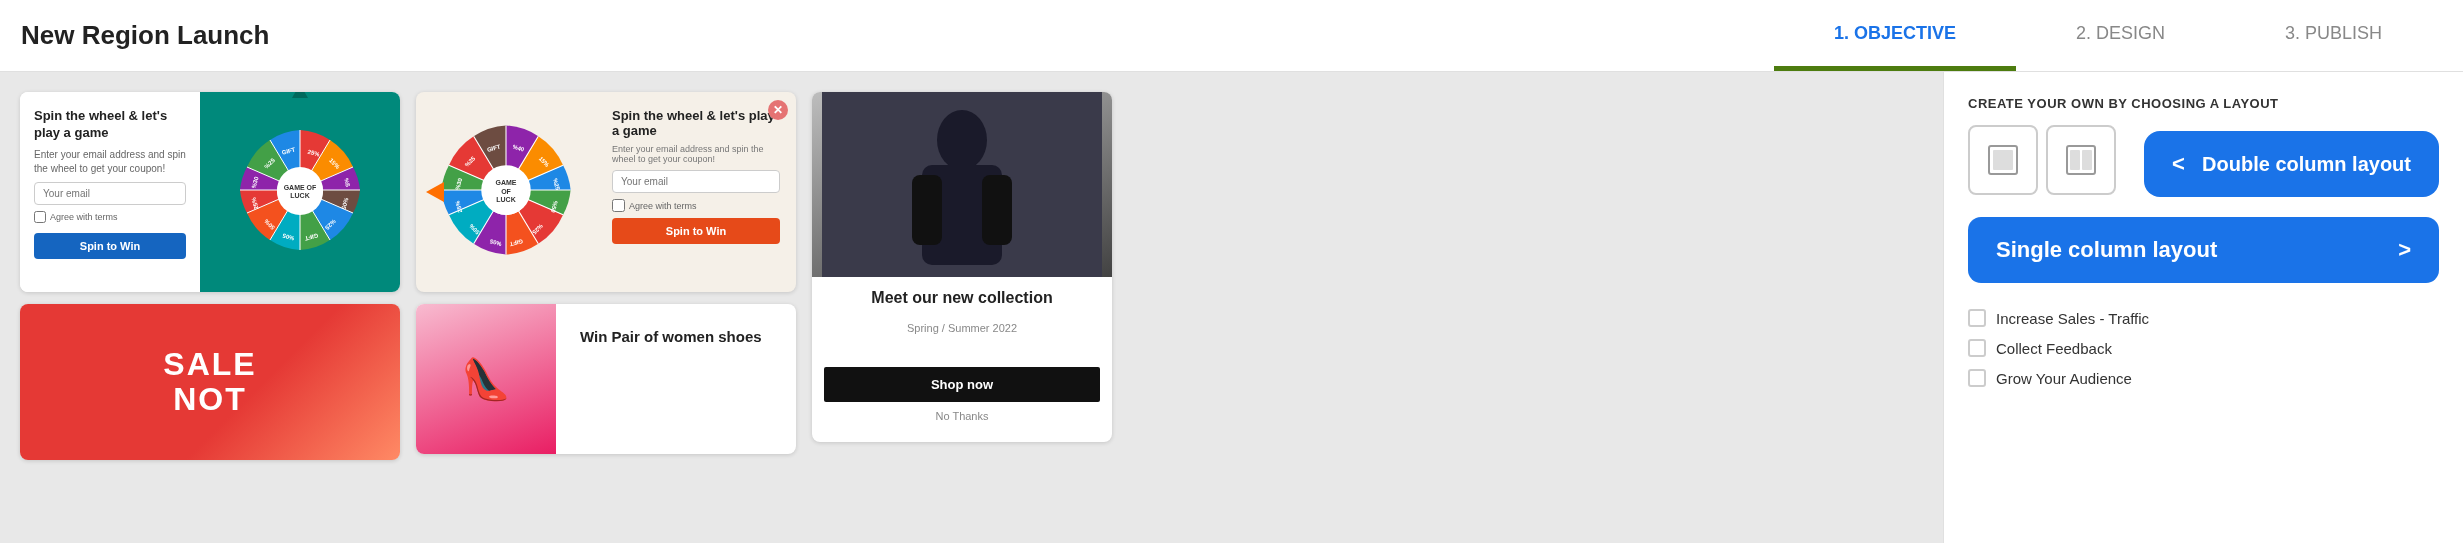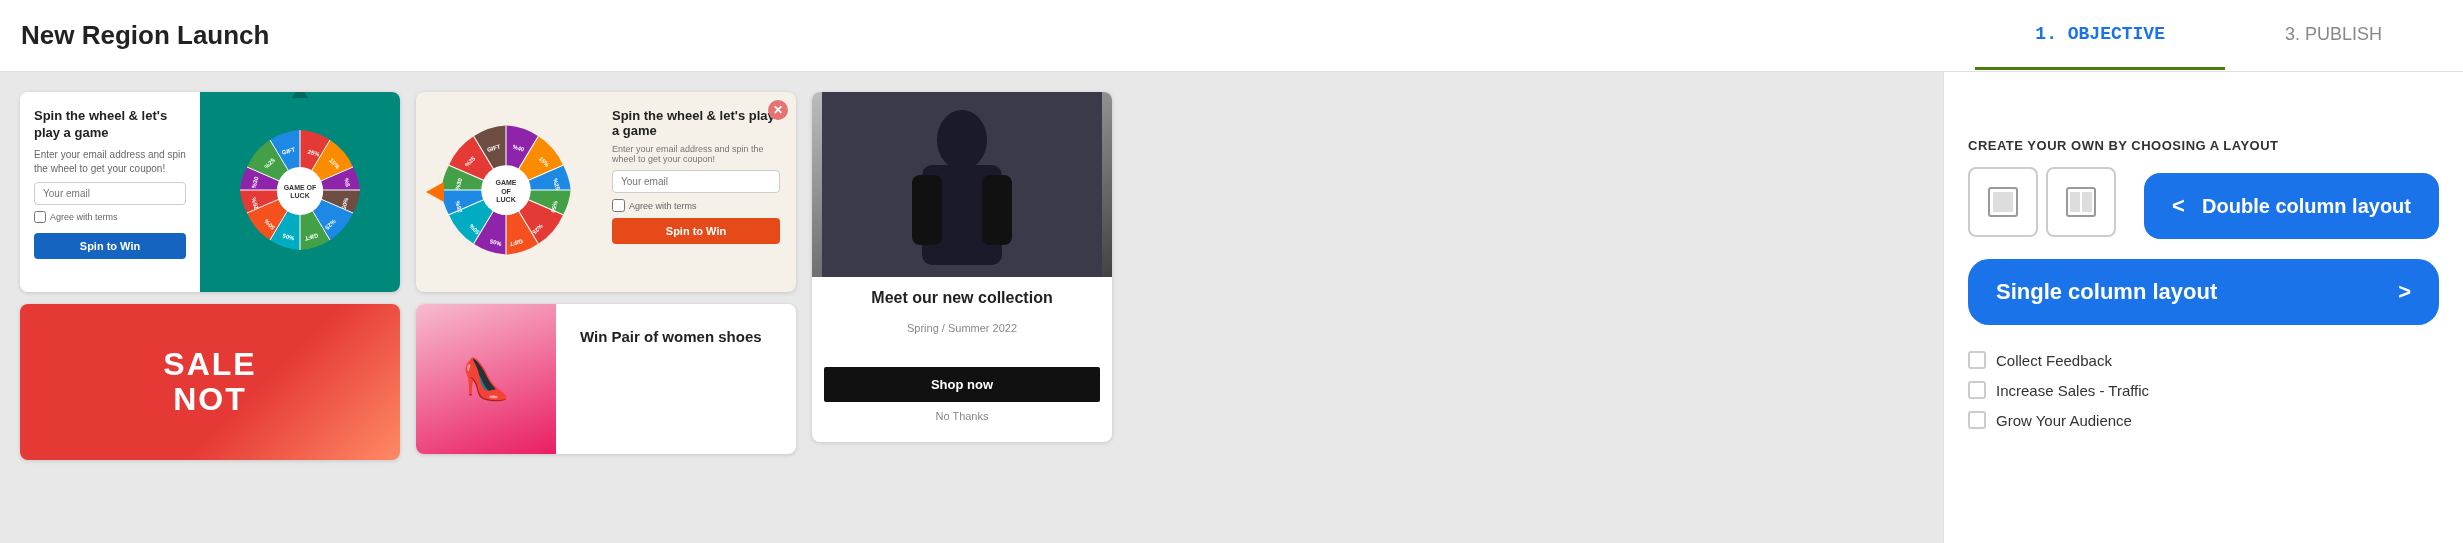--- a/index.html
+++ b/index.html
@@ -44,23 +44,22 @@
       padding: 22px 60px;
       font-size: 18px;
       font-weight: 500;
       cursor: pointer;
       border-bottom: 3px solid transparent;
       color: #888;
     }
 
     .tab.active {
       color: #1a73e8;
-      border-bottom: 3px solid #4d7c0f;
+      border-bottom: 5px solid #4d7c0f;
       font-weight: 600;
-      font-family: Liberation Mono, monospace;
     }
 
     
     .main {
       display: flex;
       flex: 1;
       overflow: hidden;
     }
 
     
@@ -378,21 +377,20 @@
       flex-shrink: 0;
     }
 
     .panel-section-title {
       font-size: 13px;
       font-weight: 700;
       color: #333;
       text-transform: uppercase;
       letter-spacing: 0.5px;
       margin-bottom: 12px;
-      margin-top: 42px;
     }
 
     .layout-btn {
       width: 70px;
       height: 70px;
       border: 2px solid #ccc;
       border-radius: 8px;
       display: flex;
       align-items: center;
       justify-content: center;
@@ -401,21 +399,21 @@
     }
 
     .layout-btn svg {
       width: 40px;
       height: 40px;
     }
 
     .single-col-layout-card {
       flex: 1;
       background: #1a73e8;
-      border-radius: 21px;
+      border-radius: 13px;
       padding: 20px 28px;
       display: flex;
       align-items: center;
       justify-content: space-between;
       cursor: pointer;
       text-align: right;
     }
 
     .double-col-layout-card {
       background: #1a73e8;
@@ -518,20 +516,21 @@
   </style>
 </head>
 <body>
 
 <div class="page-wrapper">
 
   <div class="header">
     <h1 class="header-title">New Region Launch</h1>
     <div class="tabs">
       <div class="tab active">1. OBJECTIVE</div>
+      <div class="tab">2. DESIGN</div>
       <div class="tab">3. PUBLISH</div>
     </div>
   </div>
 
   <div class="main">
 
     <div class="canvas-area">
 
       <div class="campaign-column">
 
@@ -731,25 +730,25 @@
       <div>
         <div class="single-col-layout-card">
           <span style="font-size:22px;font-weight:700;color:#fff;">Single column layout</span>
           <span style="font-size:22px;color:#fff;font-weight:700;">&gt;</span>
         </div>
       </div>
 
       <div>
         <div class="goal-option">
           <div class="goal-checkbox"></div>
-          <span class="goal-label">Collect Feedback</span>
+          <span class="goal-label">Increase Sales - Traffic</span>
         </div>
         <div class="goal-option">
           <div class="goal-checkbox"></div>
-          <span class="goal-label">Increase Sales - Traffic</span>
+          <span class="goal-label">Collect Feedback</span>
         </div>
         <div class="goal-option">
           <div class="goal-checkbox"></div>
           <span class="goal-label">Grow Your Audience</span>
         </div>
       </div>
 
     </div>
   </div>
 </div>

